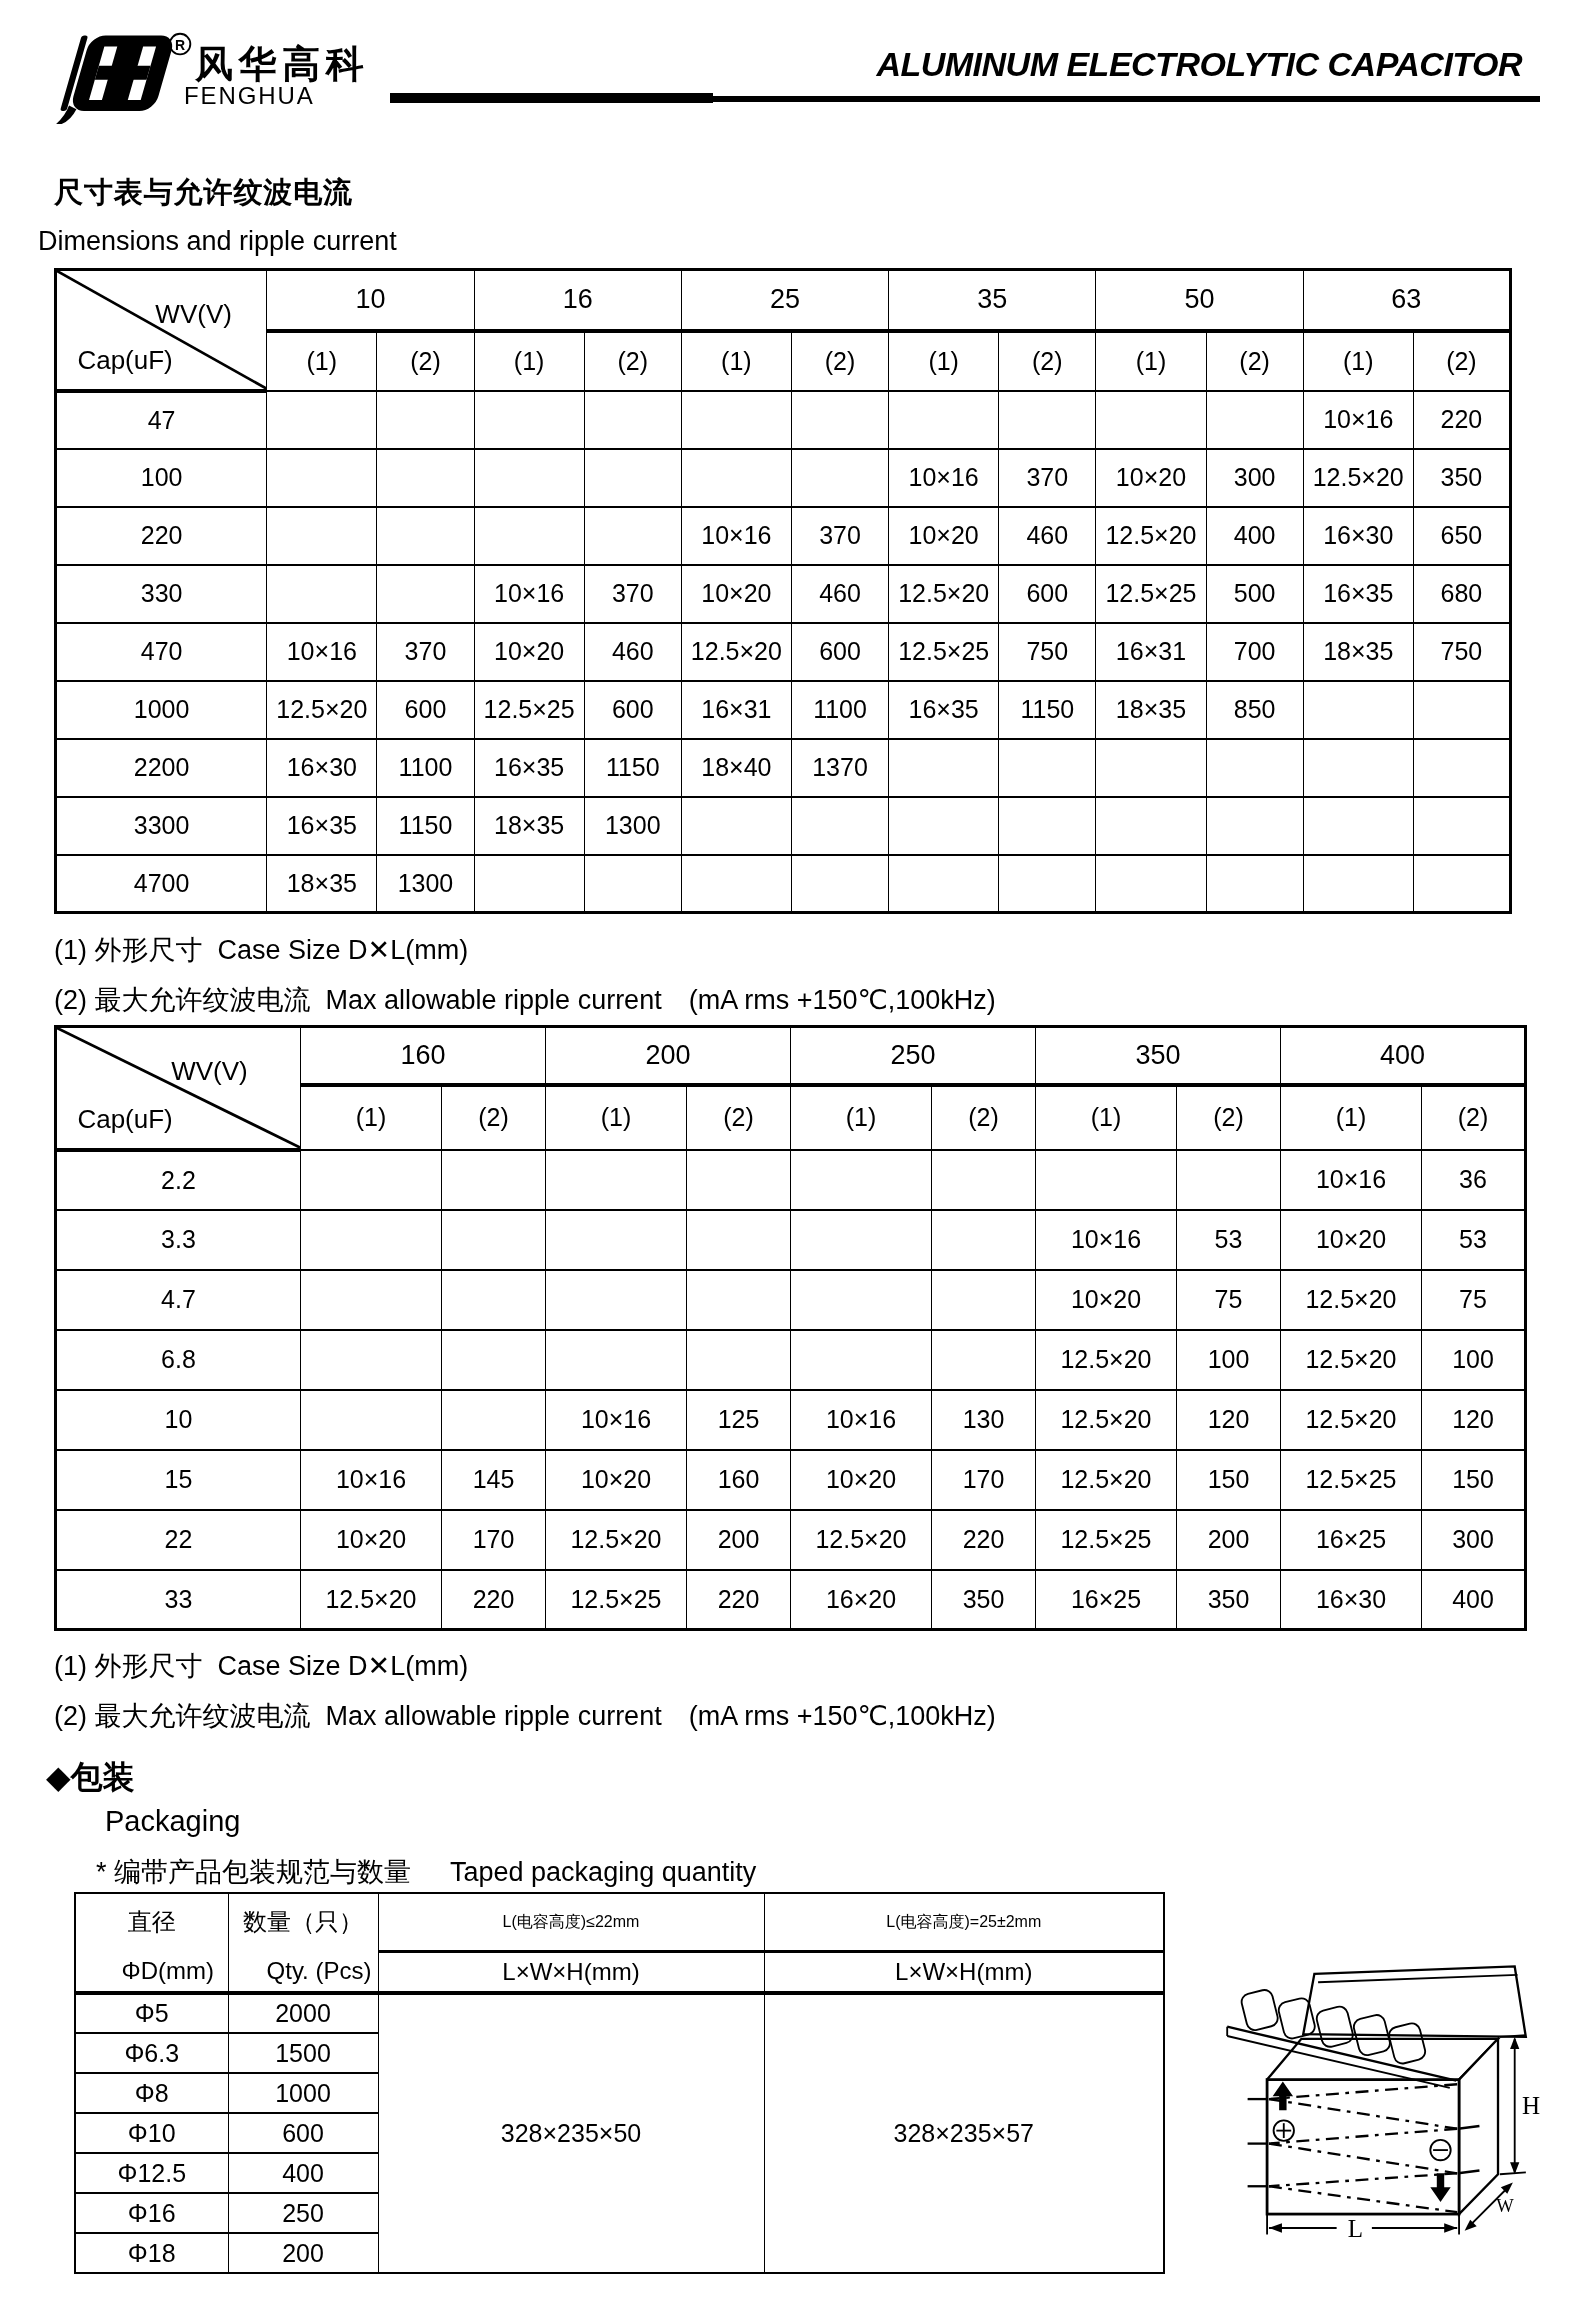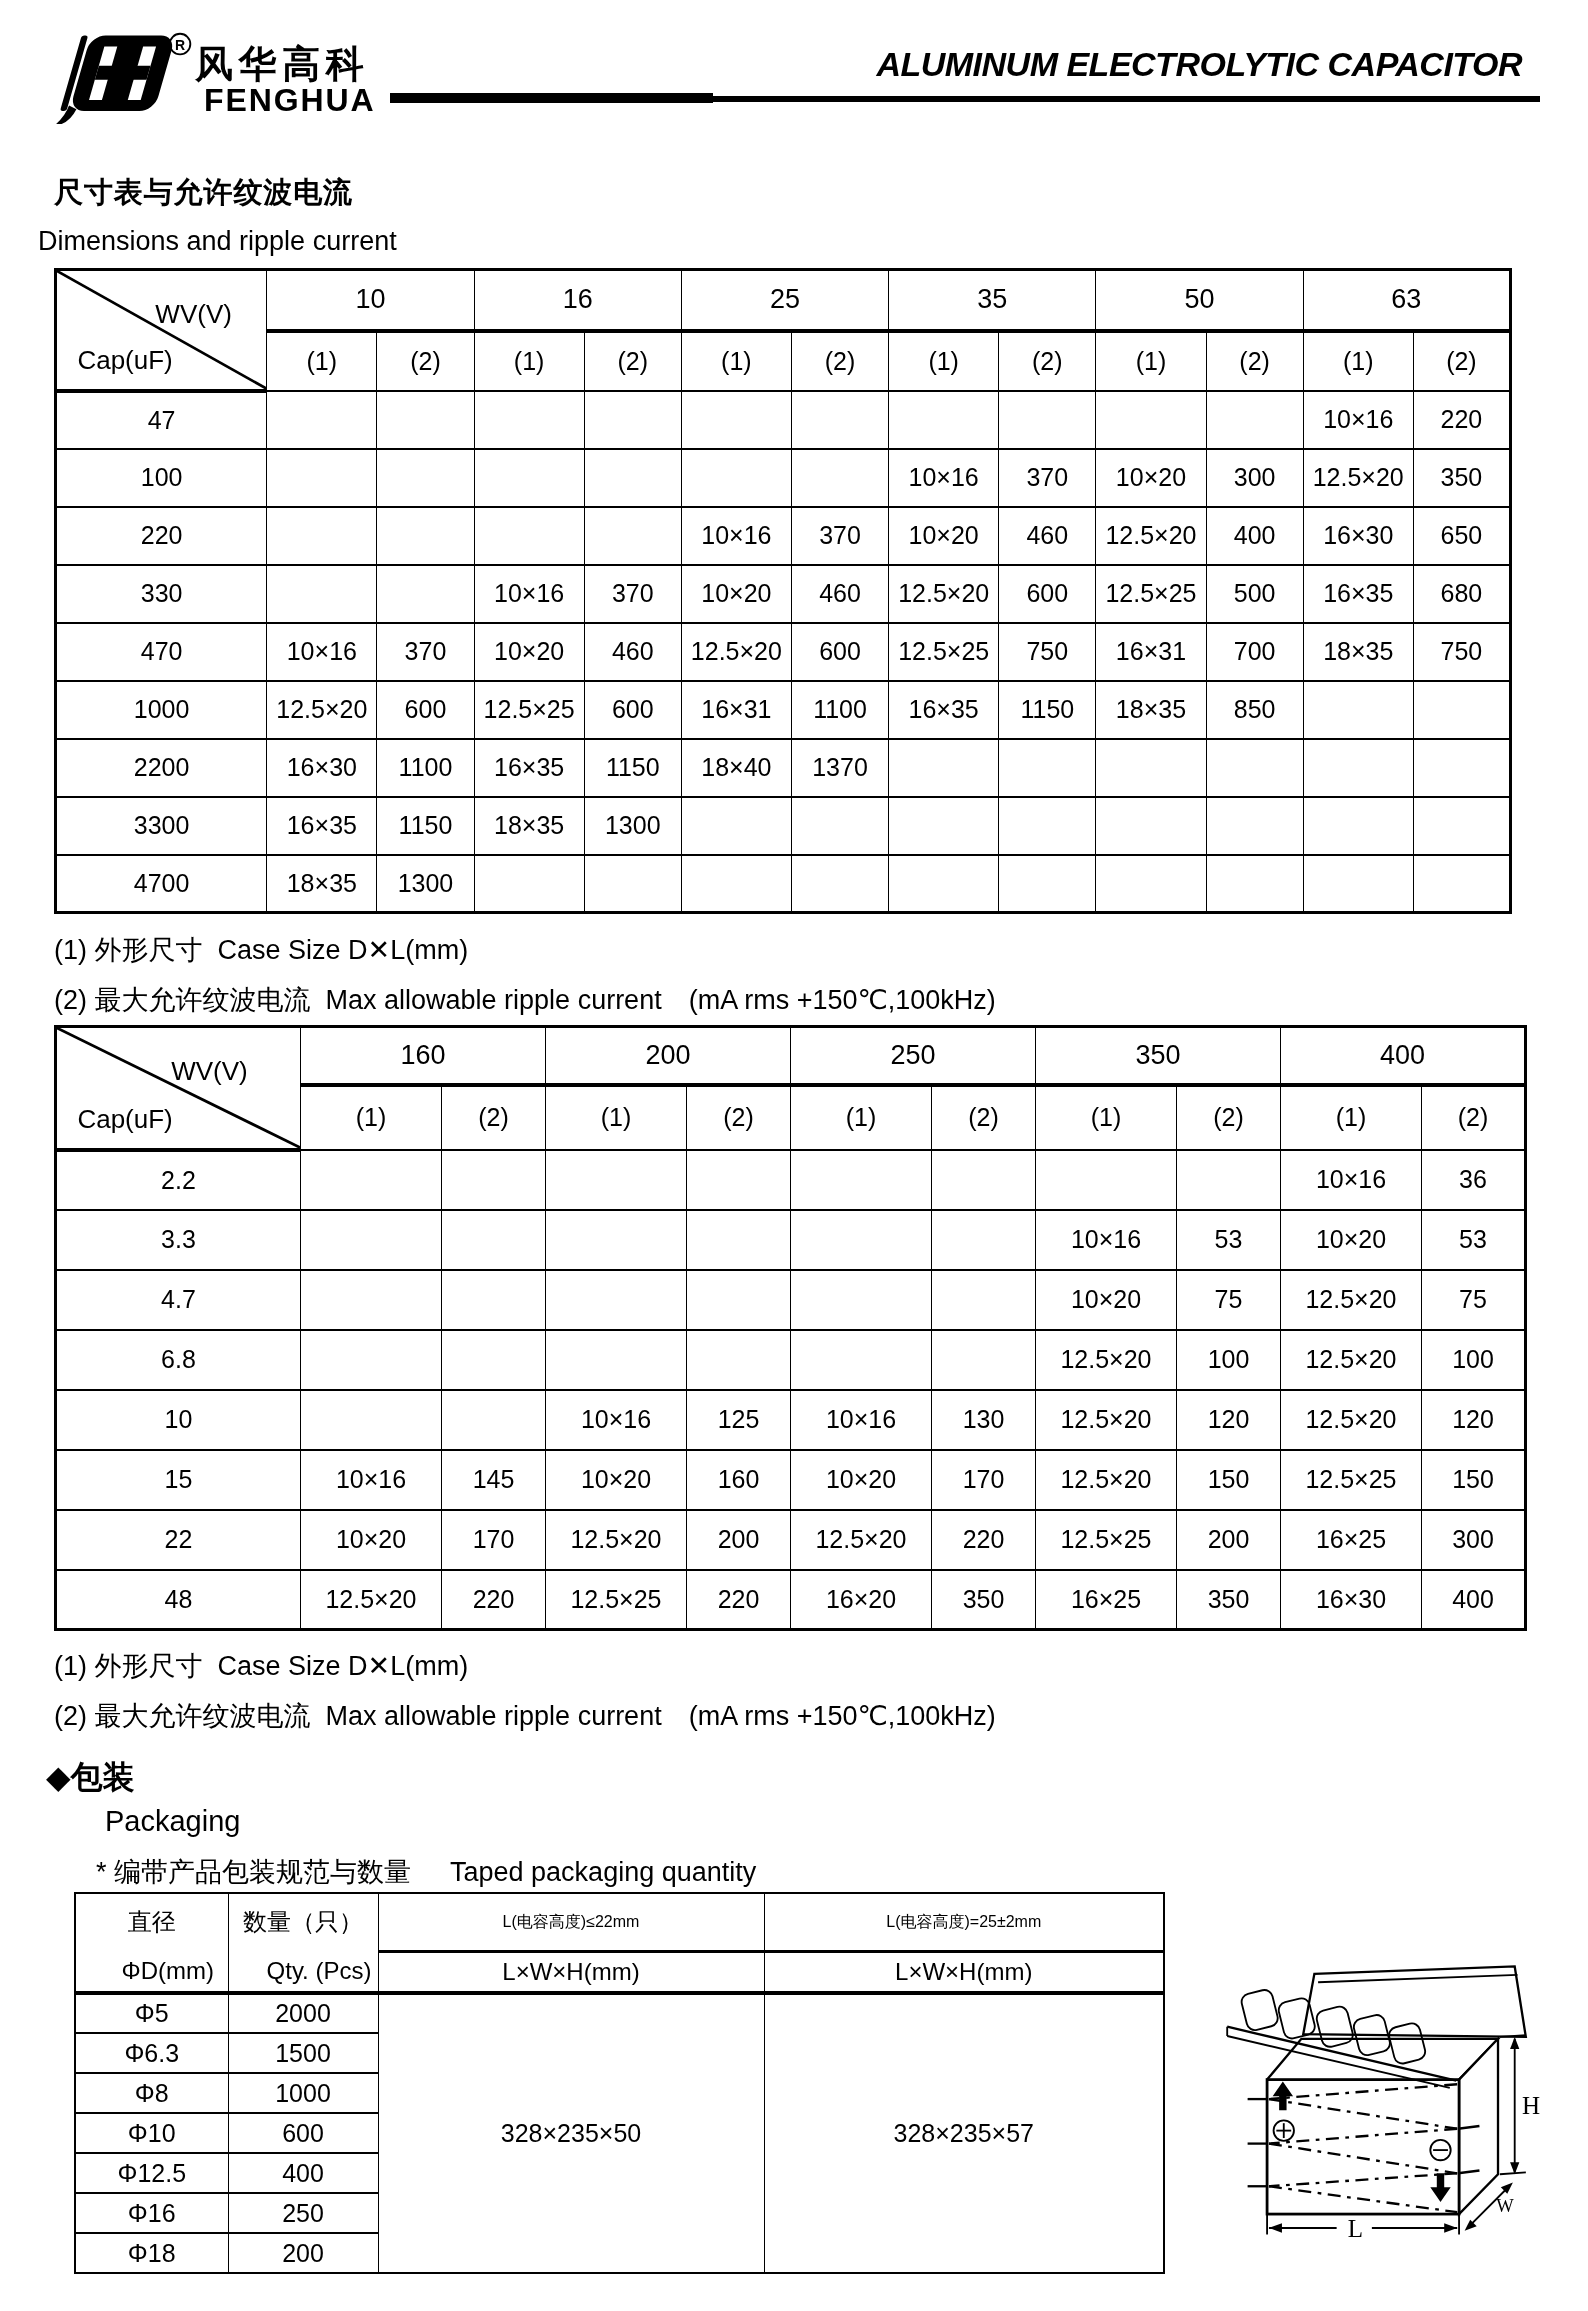--- a/index.html
+++ b/index.html
@@ -7,21 +7,21 @@
   html,body { background:#fff; }
   body {
     width:1589px; height:2312px; position:relative;
     font-family:"Liberation Sans","DejaVu Sans",sans-serif;
     color:#000; overflow:hidden;
   }
   .abs { position:absolute; }
 
   
   .logo-cn { left:195px; top:39px; font-size:38px; font-weight:bold; letter-spacing:5.6px; white-space:nowrap; }
-  .logo-en { left:204px; top:82px; font-size:32px; font-weight:bold; letter-spacing:1.9px; white-space:nowrap; }
+  .logo-en { left:184px; top:82px; font-size:24px; font-weight:normal; letter-spacing:1.9px; white-space:nowrap; }
   .doc-title { left:649px; top:45px; width:873px; text-align:right;
     font-size:34px; font-weight:bold; letter-spacing:-0.5px; white-space:nowrap;font-style:italic; }
   .rule-main { left:390px; top:96px; width:1150px; height:5.6px; background:#000; }
   .rule-left { left:390px; top:93px; width:323px; height:10.2px; background:#000; }
 
   
   .sec-zh { left:54px; top:173px; font-size:29px; font-weight:bold; letter-spacing:0.9px; }
   .sec-en { left:38px; top:226px; font-size:27px; }
 
   
@@ -413,21 +413,21 @@
         <td>12.5×20</td>
         <td>200</td>
         <td>12.5×20</td>
         <td>220</td>
         <td>12.5×25</td>
         <td>200</td>
         <td>16×25</td>
         <td>300</td>
       </tr>
   <tr class="dr">
-        <td>48</td>
+        <td>33</td>
         <td>12.5×20</td>
         <td>220</td>
         <td>12.5×25</td>
         <td>220</td>
         <td>16×20</td>
         <td>350</td>
         <td>16×25</td>
         <td>350</td>
         <td>16×30</td>
         <td>400</td>

